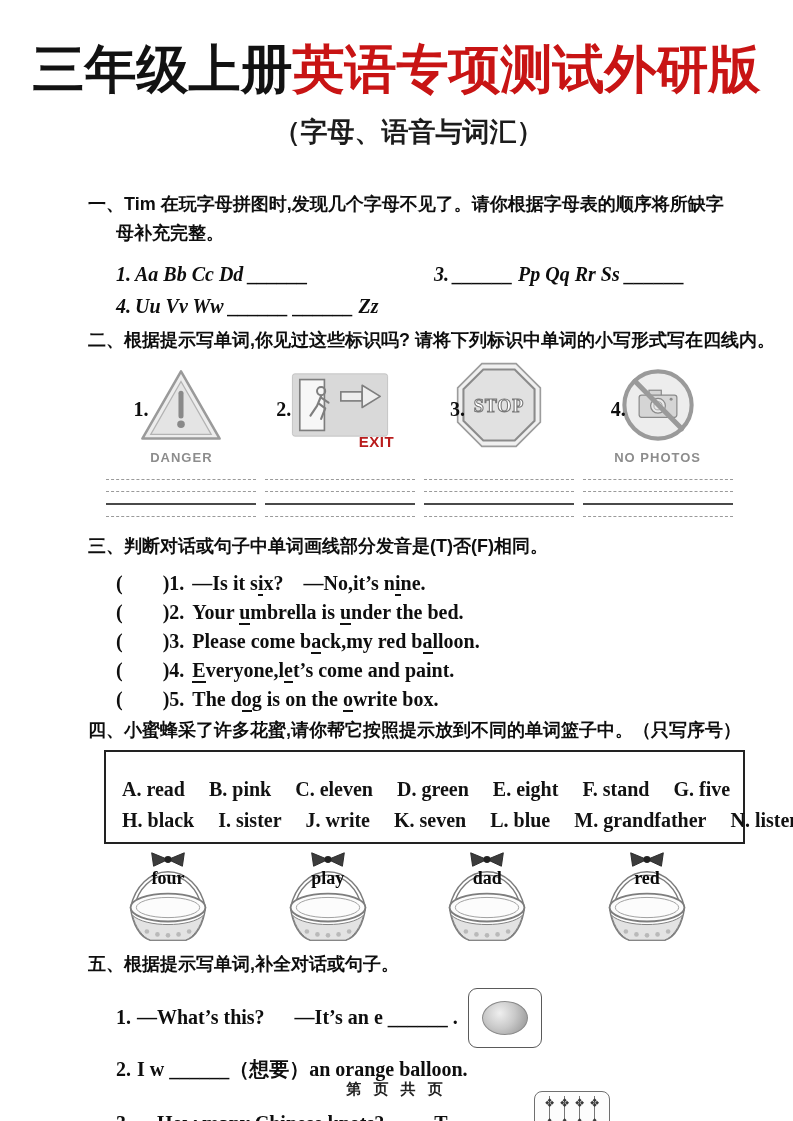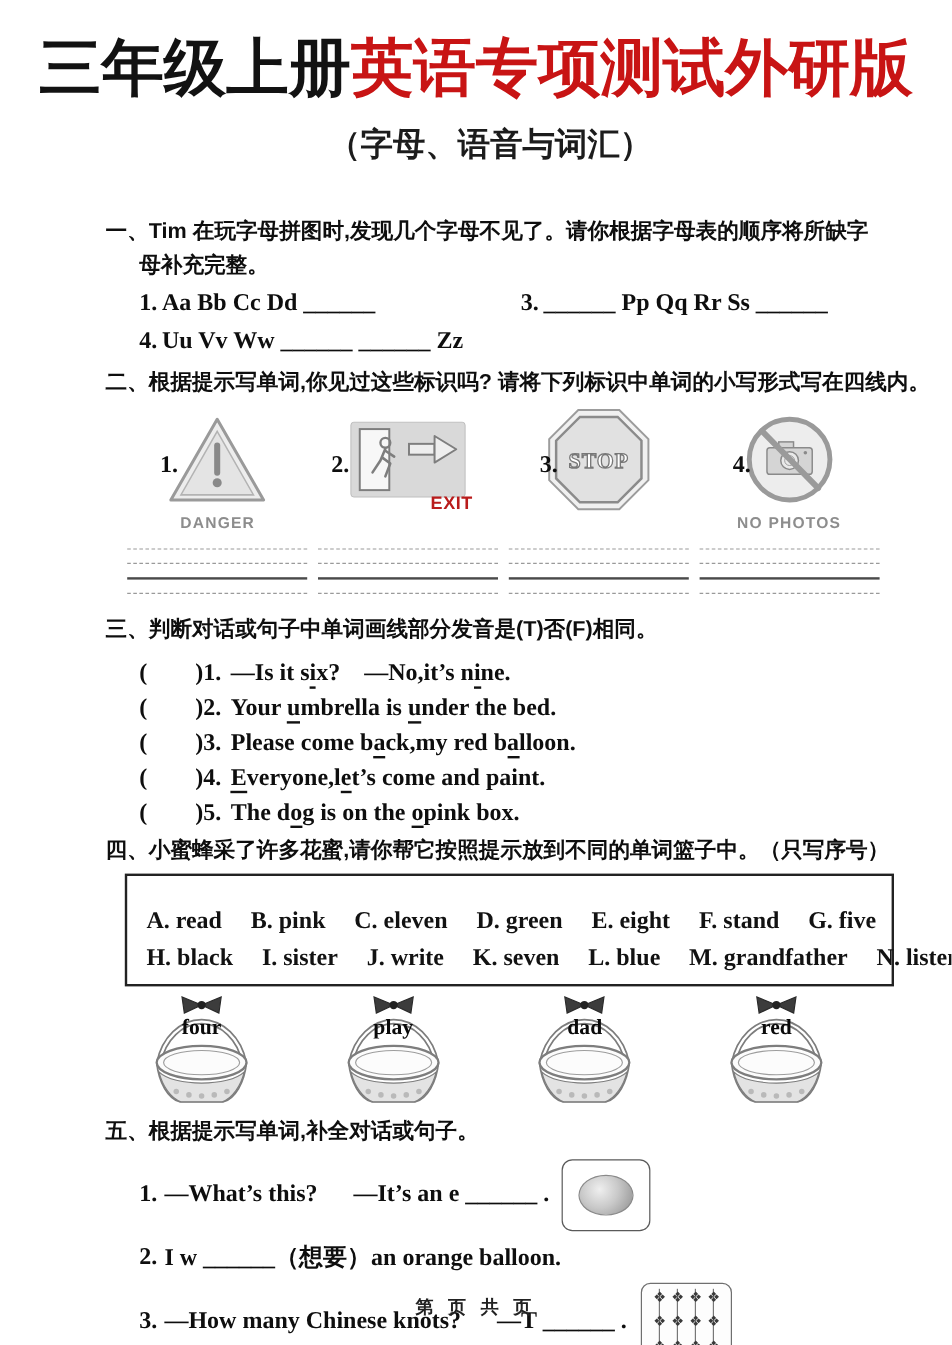--- a/index.html
+++ b/index.html
@@ -1,33 +1,33 @@
 <!DOCTYPE html>
 <html><head>
 <meta charset="utf-8">
 <style>
   * { box-sizing: border-box; margin: 0; padding: 0; }
   html,body { background:#ffffff; }
   body { width:793px; height:1121px; font-family:"Liberation Sans", sans-serif; color:#121212; }
   .page { position:relative; width:793px; height:1121px; background:#fff; overflow:hidden; }
 
   
-  .title { text-align:center; padding-top:28px; font-size:52px; font-weight:bold; line-height:1.15; letter-spacing:0; white-space:nowrap; }
+  .title { text-align:center; padding-top:40px; font-size:52px; font-weight:bold; line-height:1.15; letter-spacing:0; white-space:nowrap; }
   .title .red { color:#c81414; }
   .subtitle { text-align:center; font-size:27px; font-weight:bold; margin-top:14px; color:#1c1c1c;padding-left:24px; }
 
   
   .sec { margin-left:88px; margin-right:26px; }
   .sec-heading { font-size:18px; font-weight:bold; line-height:1.65; white-space:nowrap; color:#0e0e0e; }
   .indent2 { margin-left:28px; }
   .eng { font-family:"Liberation Serif", serif; font-weight:bold; font-size:20px; color:#0e0e0e; }
 
   
   .sec1 { margin-top:40px; }
-  .s1-grid { margin-left:28px; margin-top:4px; display:grid; grid-template-columns:318px auto; row-gap:9px; }
+  .s1-grid { margin-left:28px; margin-top:14px; display:grid; grid-template-columns:318px auto; row-gap:9px;font-style:italic; }
   .s1-item { white-space:nowrap; }
   .s1-item .num { margin-right:4px; }
 
   
   .sec2 { margin-top:8px; }
   .signs-row { display:flex; justify-content:space-between; margin:6px 30px 0 14px; }
   .sign-col { display:flex; flex-direction:column; align-items:center; width:162px; }
   .sign-figure { position:relative; height:86px; display:flex; align-items:center; justify-content:center; }
   .sign-num { position:absolute; left:-6px; top:36px; font-family:"Liberation Serif", serif; font-weight:bold; font-size:20px; }
   .sign-word { min-height:20px; margin-top:2px; font-weight:800; font-size:13px; letter-spacing:1px; color:#8d8d8d; font-family:"Liberation Sans", sans-serif; }
@@ -178,21 +178,21 @@
     </div>
   </div>
 
   <div class="sec sec3">
     <div class="sec-heading">三、判断对话或句子中单词画线部分发音是(T)否(F)相同。</div>
     <div class="s3-items">
       <div class="s3-item eng"><span class="plabel">(  )1.</span><span>—Is it s</span><span class="ul">i</span><span>x? —No,it’s n</span><span class="ul">i</span><span>ne.</span></div>
       <div class="s3-item eng"><span class="plabel">(  )2.</span><span>Your </span><span class="ul">u</span><span>mbrella is </span><span class="ul">u</span><span>nder the bed.</span></div>
       <div class="s3-item eng"><span class="plabel">(  )3.</span><span>Please come b</span><span class="ul">a</span><span>ck,my red b</span><span class="ul">a</span><span>lloon.</span></div>
       <div class="s3-item eng"><span class="plabel">(  )4.</span><span></span><span class="ul">E</span><span>veryone,l</span><span class="ul">e</span><span>t’s come and paint.</span></div>
-      <div class="s3-item eng"><span class="plabel">(  )5.</span><span>The d</span><span class="ul">o</span><span>g is on the </span><span class="ul">o</span><span>pink box.</span></div>
+      <div class="s3-item eng"><span class="plabel">(  )5.</span><span>The d</span><span class="ul">o</span><span>g is on the </span><span class="ul">o</span><span>write box.</span></div>
     </div>
   </div>
 
   <div class="sec sec4">
     <div class="sec-heading">四、小蜜蜂采了许多花蜜,请你帮它按照提示放到不同的单词篮子中。（只写序号）</div>
     <div class="word-box">
       <div class="wb-row"><span class="wb-entry">A. read</span><span class="wb-entry">B. pink</span><span class="wb-entry">C. eleven</span><span class="wb-entry">D. green</span><span class="wb-entry">E. eight</span><span class="wb-entry">F. stand</span><span class="wb-entry">G. five</span></div>
       <div class="wb-row"><span class="wb-entry">H. black</span><span class="wb-entry">I. sister</span><span class="wb-entry">J. write</span><span class="wb-entry">K. seven</span><span class="wb-entry">L. blue</span><span class="wb-entry">M. grandfather</span><span class="wb-entry">N. listen</span></div>
     </div>
     <div class="baskets-row">

